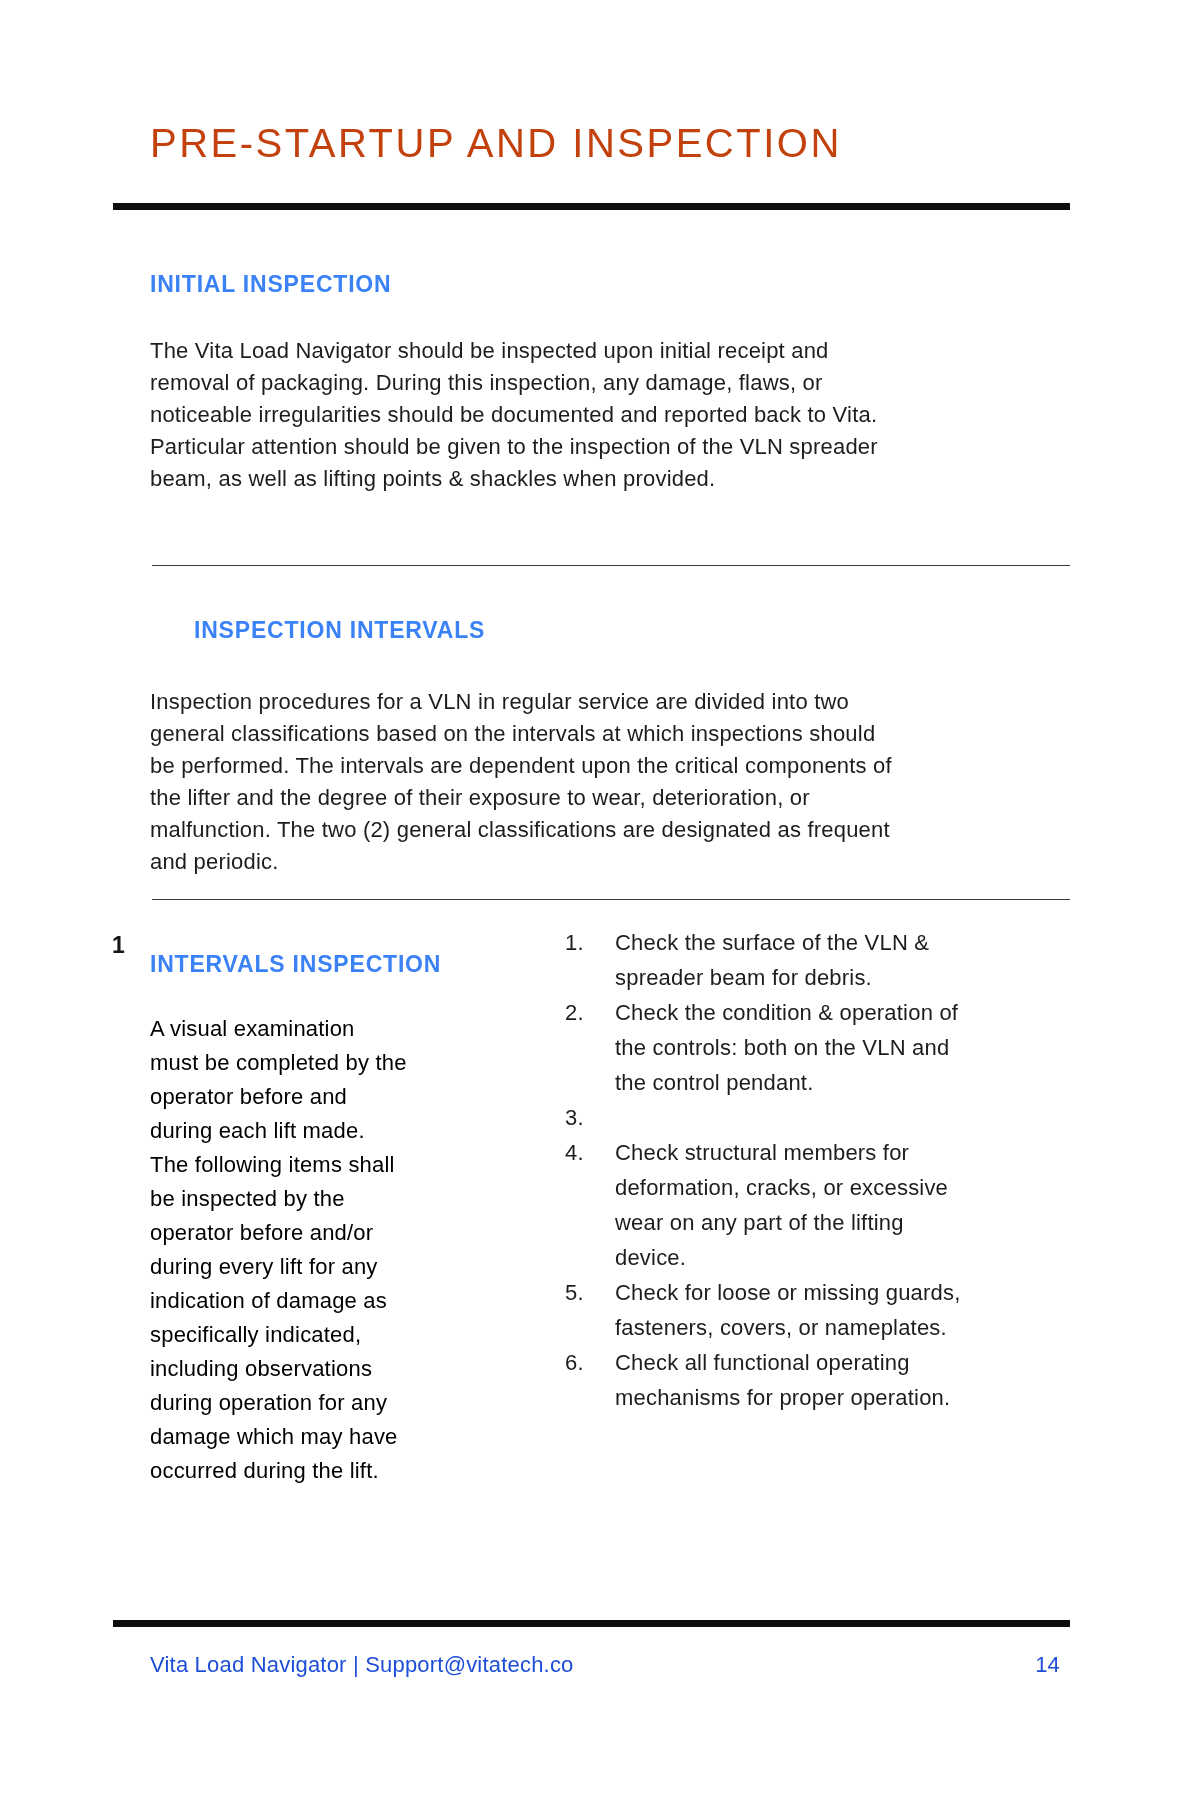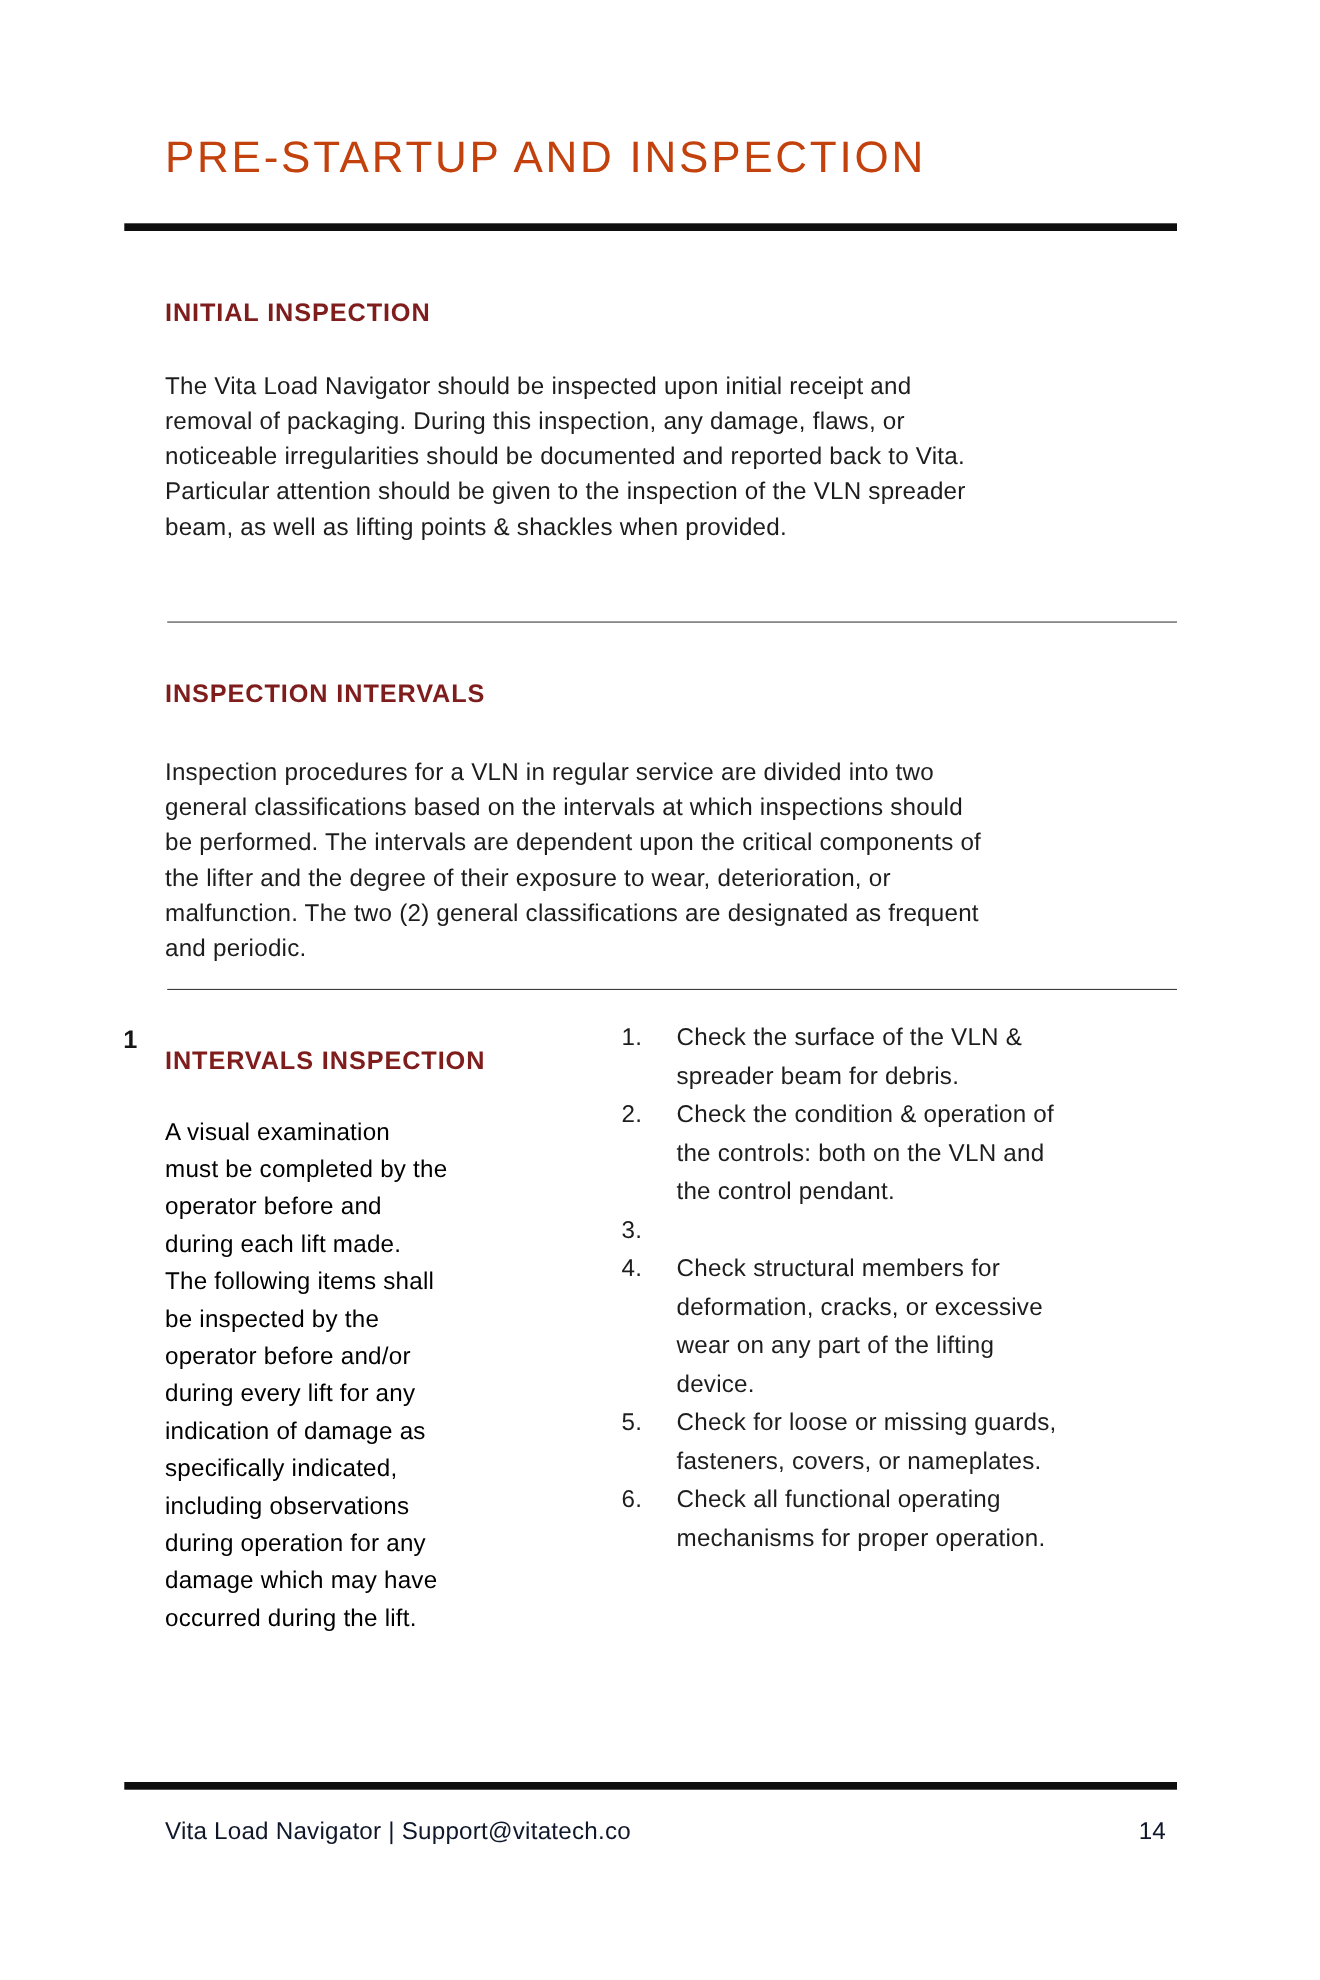--- a/index.html
+++ b/index.html
@@ -48,25 +48,25 @@
     background: #3c3c3c;
   }
   .hr-1 { top: 565px; }
   .hr-2 { top: 899px; }
   .sec-heading {
     position: absolute;
     left: 150px;
     font-size: 23px;
     font-weight: 700;
     letter-spacing: 0.8px;
-    color: #7f1d1d;
+    color: #3b82f6;
     white-space: nowrap;
   }
   .sec1-heading { top: 252px; }
-  .sec2-heading { top: 598px; }
+  .sec2-heading { top: 598px; margin-left: 44px; }
   .sec3-heading { top: 932px; }
   .body-par {
     position: absolute;
     left: 150px;
     font-size: 22px;
     line-height: 32px;
     letter-spacing: 0.2px;
     color: #1d1d1d;
   }
   .sec1-body { top: 313px; width: 745px; }
@@ -113,21 +113,21 @@
   .footer-row {
     position: absolute;
     left: 150px;
     top: 1652px;
     width: 910px;
     display: flex;
     justify-content: space-between;
     align-items: baseline;
     font-size: 22px;
     letter-spacing: 0.2px;
-    color: #0f172a;
+    color: #1d4ed8;
   }
 </style>
 </head>
 <body>
 
 <div class="page">
 
   <h1 class="page-title">PRE-STARTUP AND INSPECTION</h1>
 
   <div class="rule-thick rule-title"></div>

